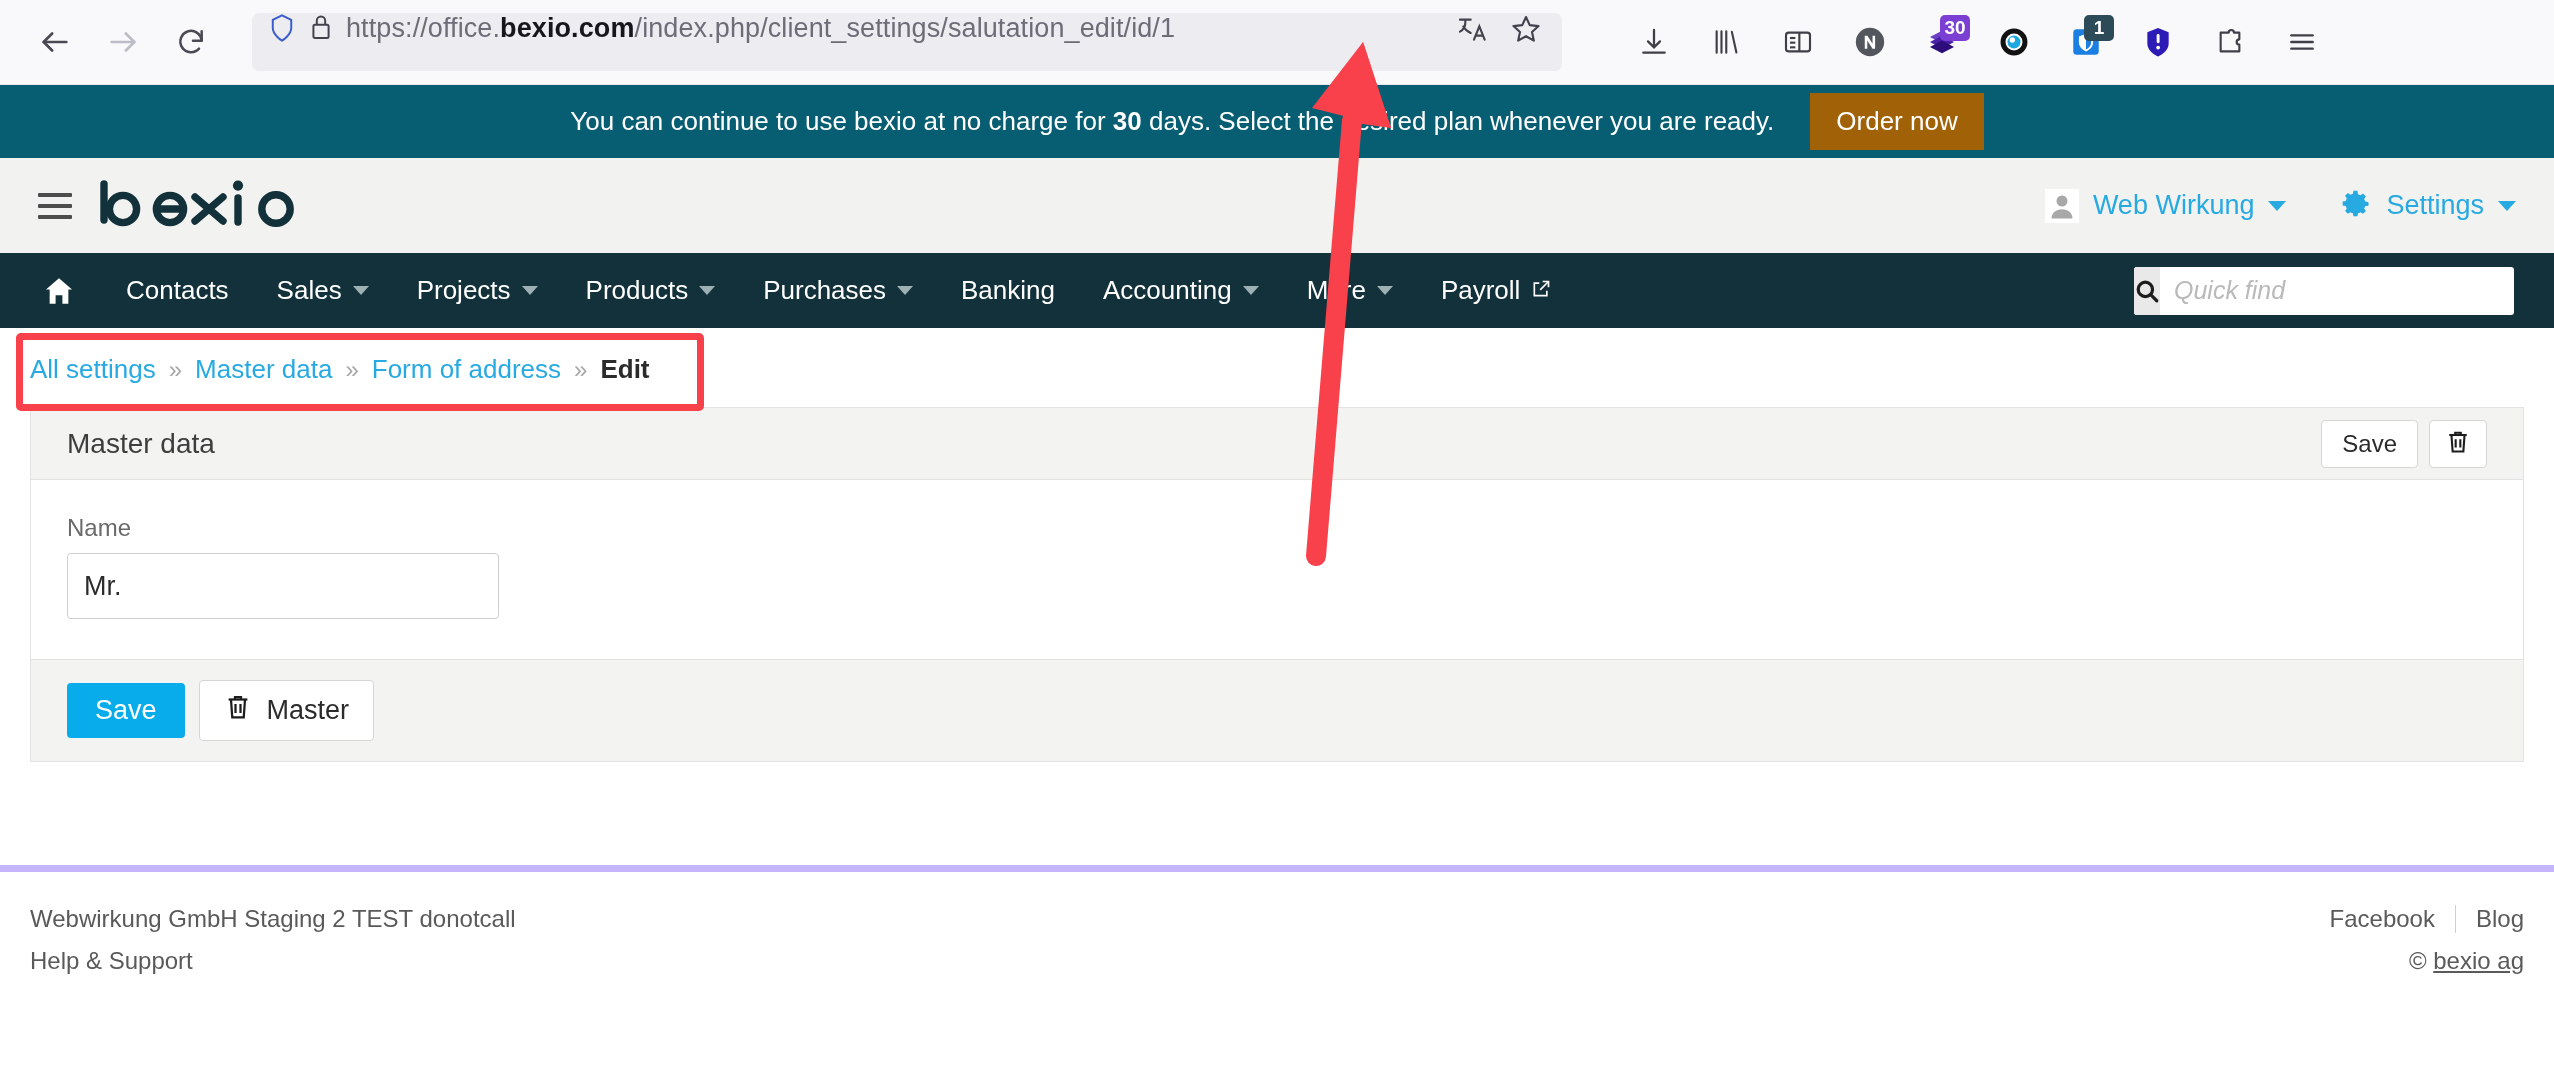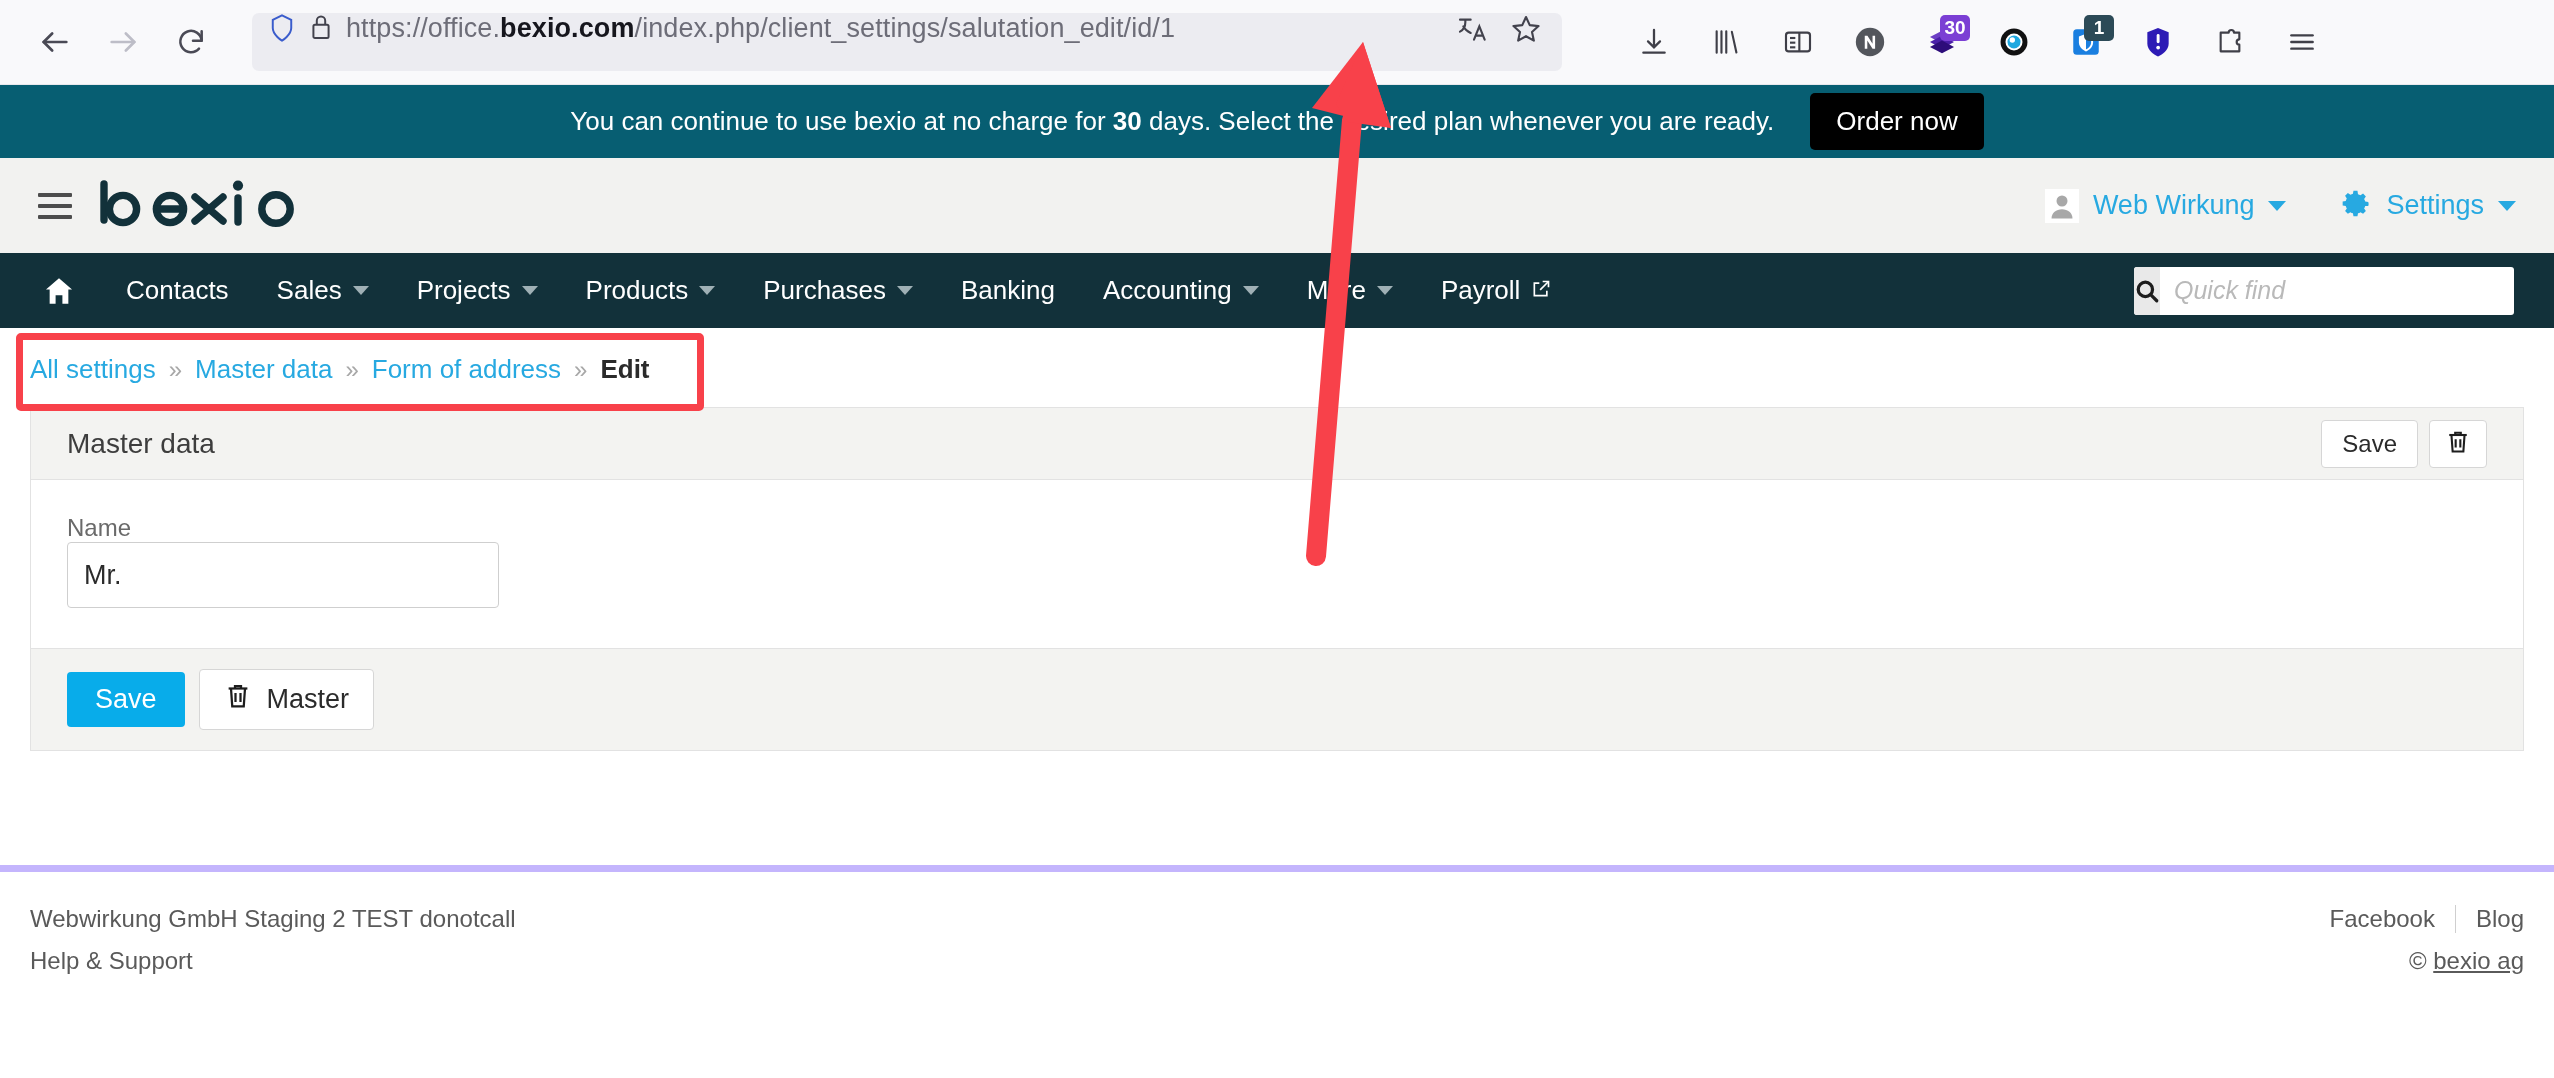--- a/index.html
+++ b/index.html
@@ -59,22 +59,22 @@
   .badge.dark { background: #2c4a57; }
 
   
   .trial-banner {
     height: 73px; background: #075e72;
     display: flex; align-items: center; justify-content: center; gap: 36px;
   }
   .trial-text { color: #ffffff; font-size: 26px; }
   .trial-text b { font-weight: 700; }
   .order-btn {
-    background: #000000; color: #ffffff;
-    font-size: 26px; padding: 13px 26px; border-radius: 5px;
+    background: #a16207; color: #ffffff;
+    font-size: 26px; padding: 13px 26px; border-radius: 0;
     border: none; cursor: pointer; white-space: nowrap;
   }
 
   
   .bx-header {
     height: 95px; background: #f2f2f0;
     display: flex; align-items: center; padding: 0 38px;
   }
   .burger { width: 34px; display: flex; flex-direction: column; gap: 7px; margin-right: 26px; cursor: pointer; }
   .burger i { display: block; height: 4px; background: #4d4d4d; border-radius: 1px; }
@@ -142,21 +142,21 @@
     background: #ffffff; border: 1px solid #d6d6d6; border-radius: 4px;
     font-size: 24px; color: #2b2b2b; padding: 9px 20px; cursor: pointer;
     font-family: "Liberation Sans", sans-serif;
   }
   .btn-icon-only {
     background: #ffffff; border: 1px solid #d6d6d6; border-radius: 4px;
     width: 58px; display: flex; align-items: center; justify-content: center; cursor: pointer;
   }
 
   .panel-body { padding: 34px 36px 40px 36px; background: #ffffff; }
-  .field-label { font-size: 24px; color: #6a6a6a; }
+  .field-label { font-size: 24px; color: #6a6a6a; margin-bottom: 11px; }
   .text-input {
     width: 432px; height: 66px; border: 1px solid #cfcfcf; border-radius: 4px;
     font-size: 27px; color: #2b2b2b; padding: 0 16px; outline: none;
     font-family: "Liberation Sans", sans-serif; background: #fff;
   }
 
   .panel-foot {
     background: #f3f3f1; border-top: 1px solid #e2e2e2;
     padding: 20px 36px; display: flex; align-items: center; gap: 14px;
   }

